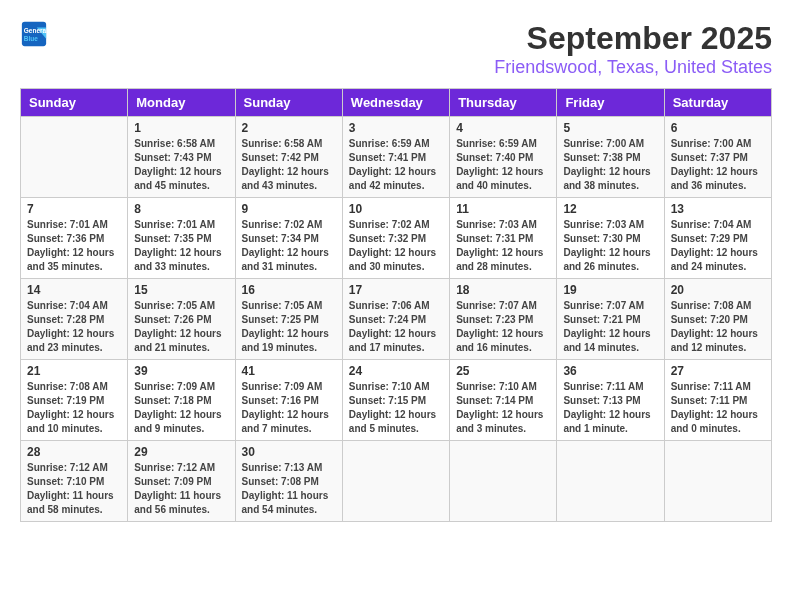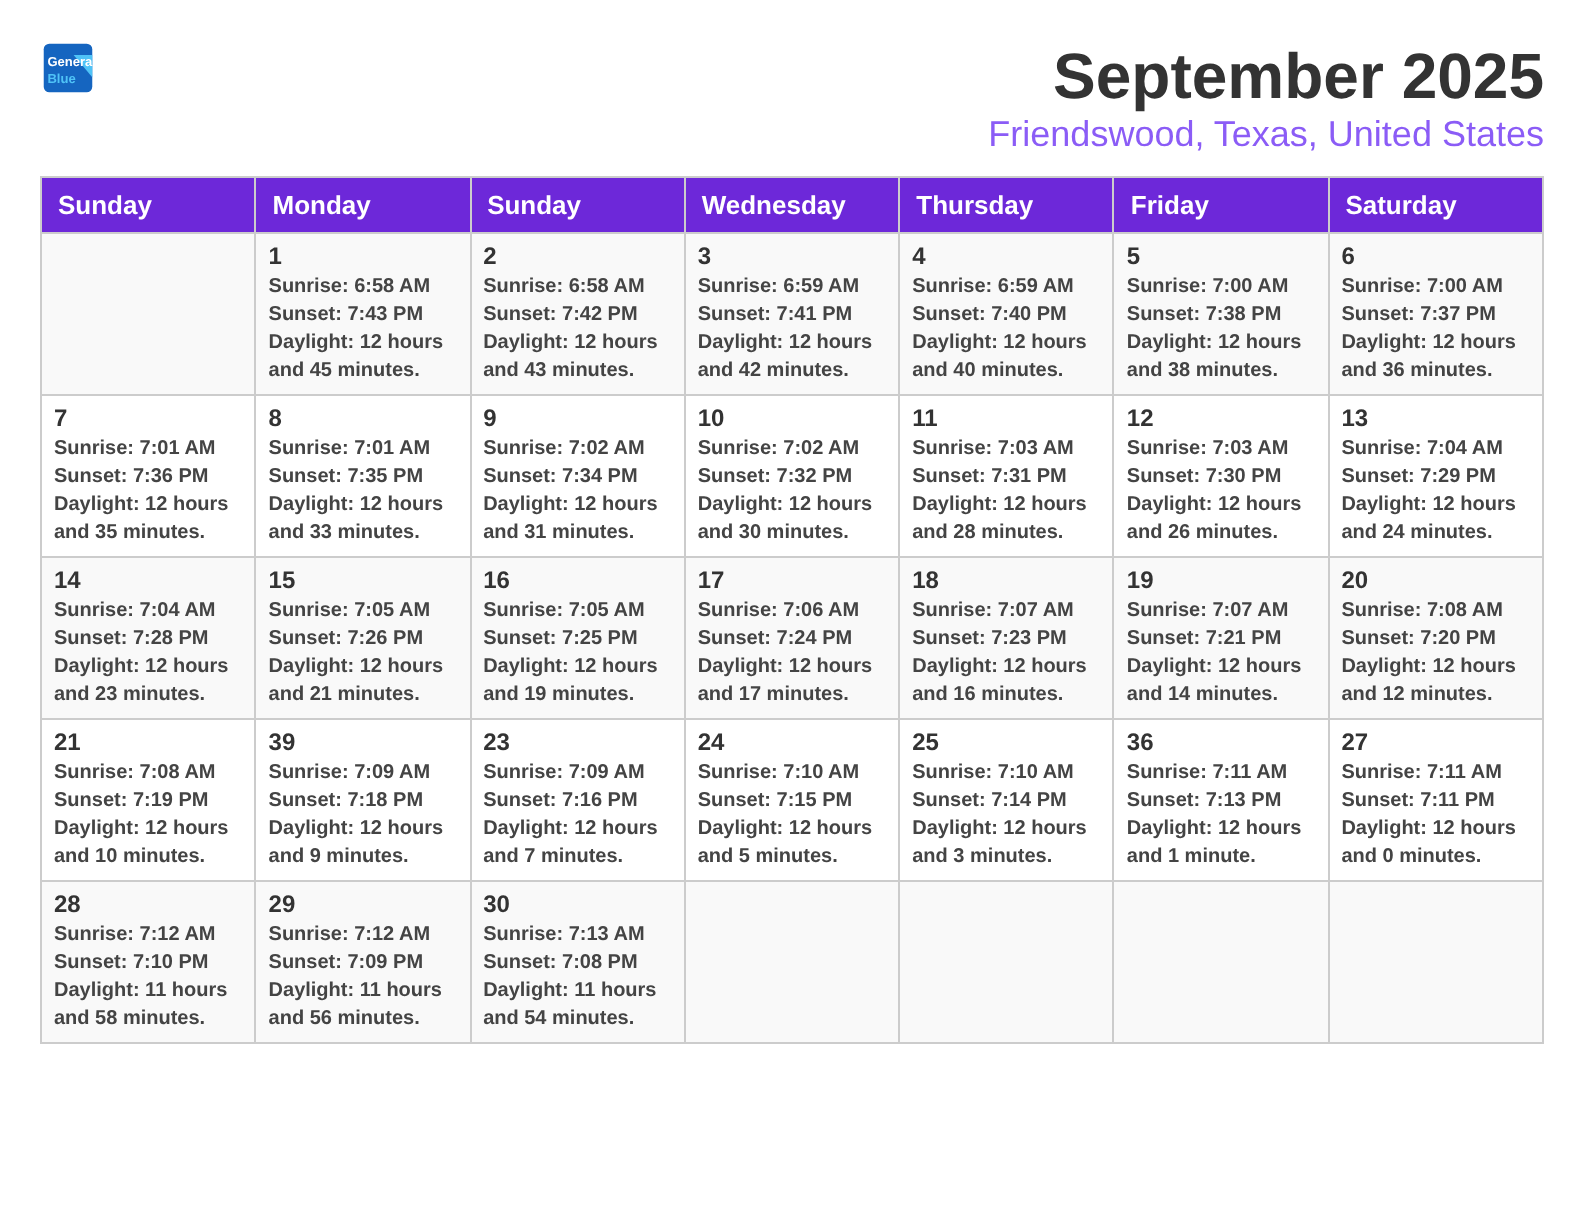--- a/index.html
+++ b/index.html
@@ -268,21 +268,21 @@
 and 10 minutes.</div>
         </td>
         <td>
           <span class="day-number">39</span>
           <div class="day-info" style="white-space: pre-line;">Sunrise: 7:09 AM
 Sunset: 7:18 PM
 Daylight: 12 hours
 and 9 minutes.</div>
         </td>
         <td>
-          <span class="day-number">23</span>
+          <span class="day-number">41</span>
           <div class="day-info" style="white-space: pre-line;">Sunrise: 7:09 AM
 Sunset: 7:16 PM
 Daylight: 12 hours
 and 7 minutes.</div>
         </td>
         <td>
           <span class="day-number">24</span>
           <div class="day-info" style="white-space: pre-line;">Sunrise: 7:10 AM
 Sunset: 7:15 PM
 Daylight: 12 hours

